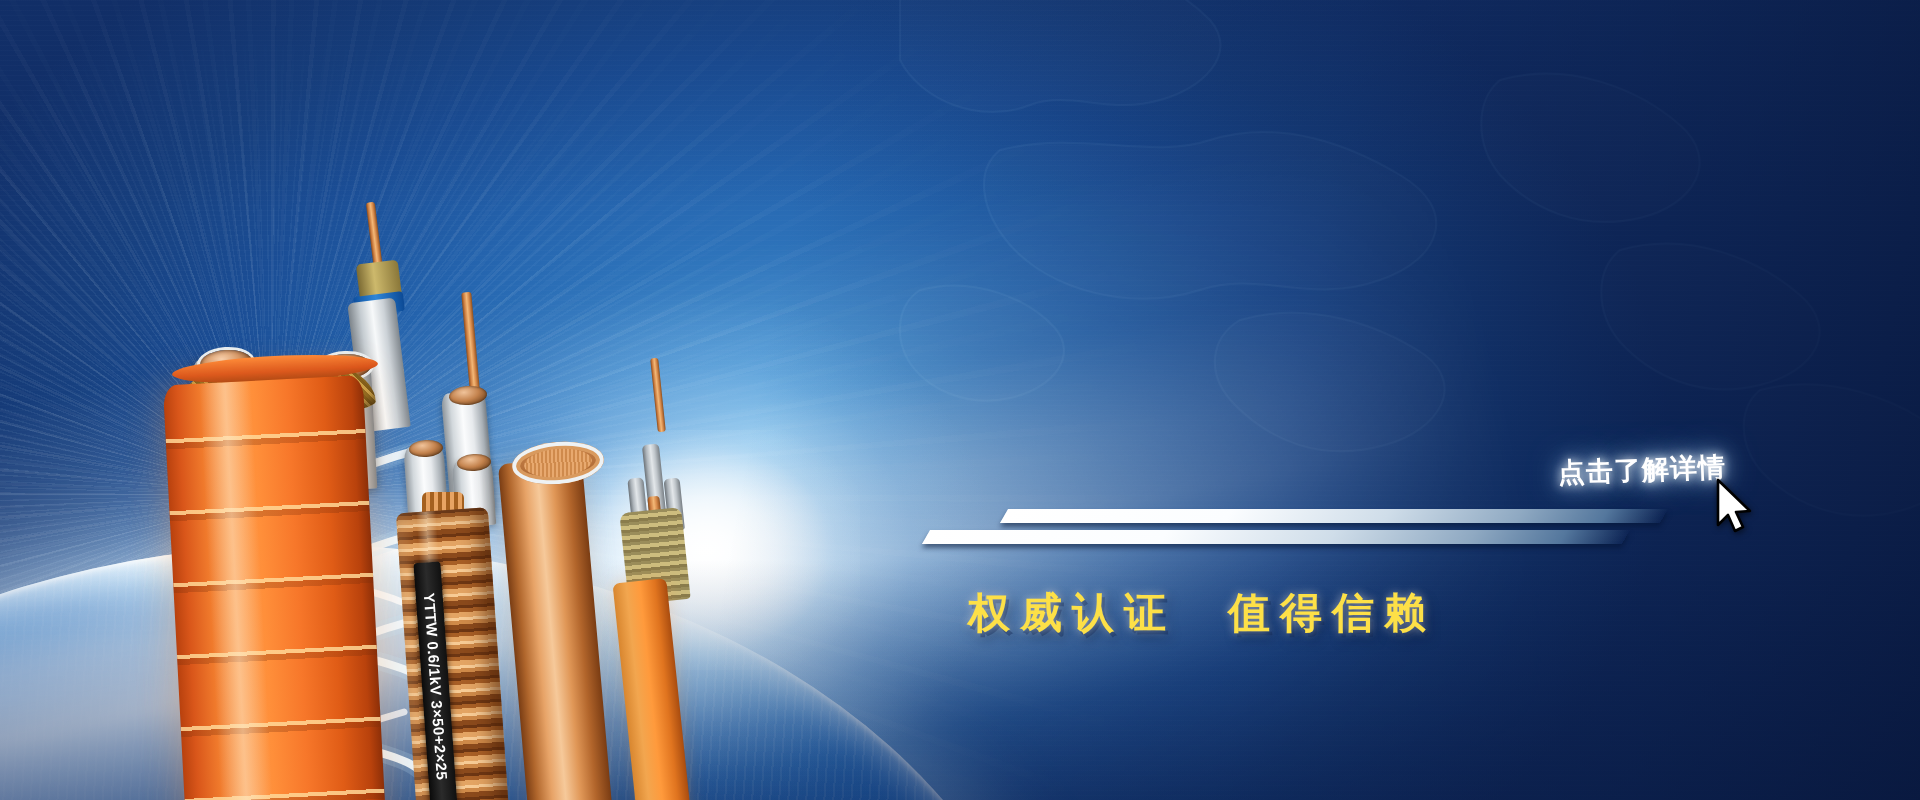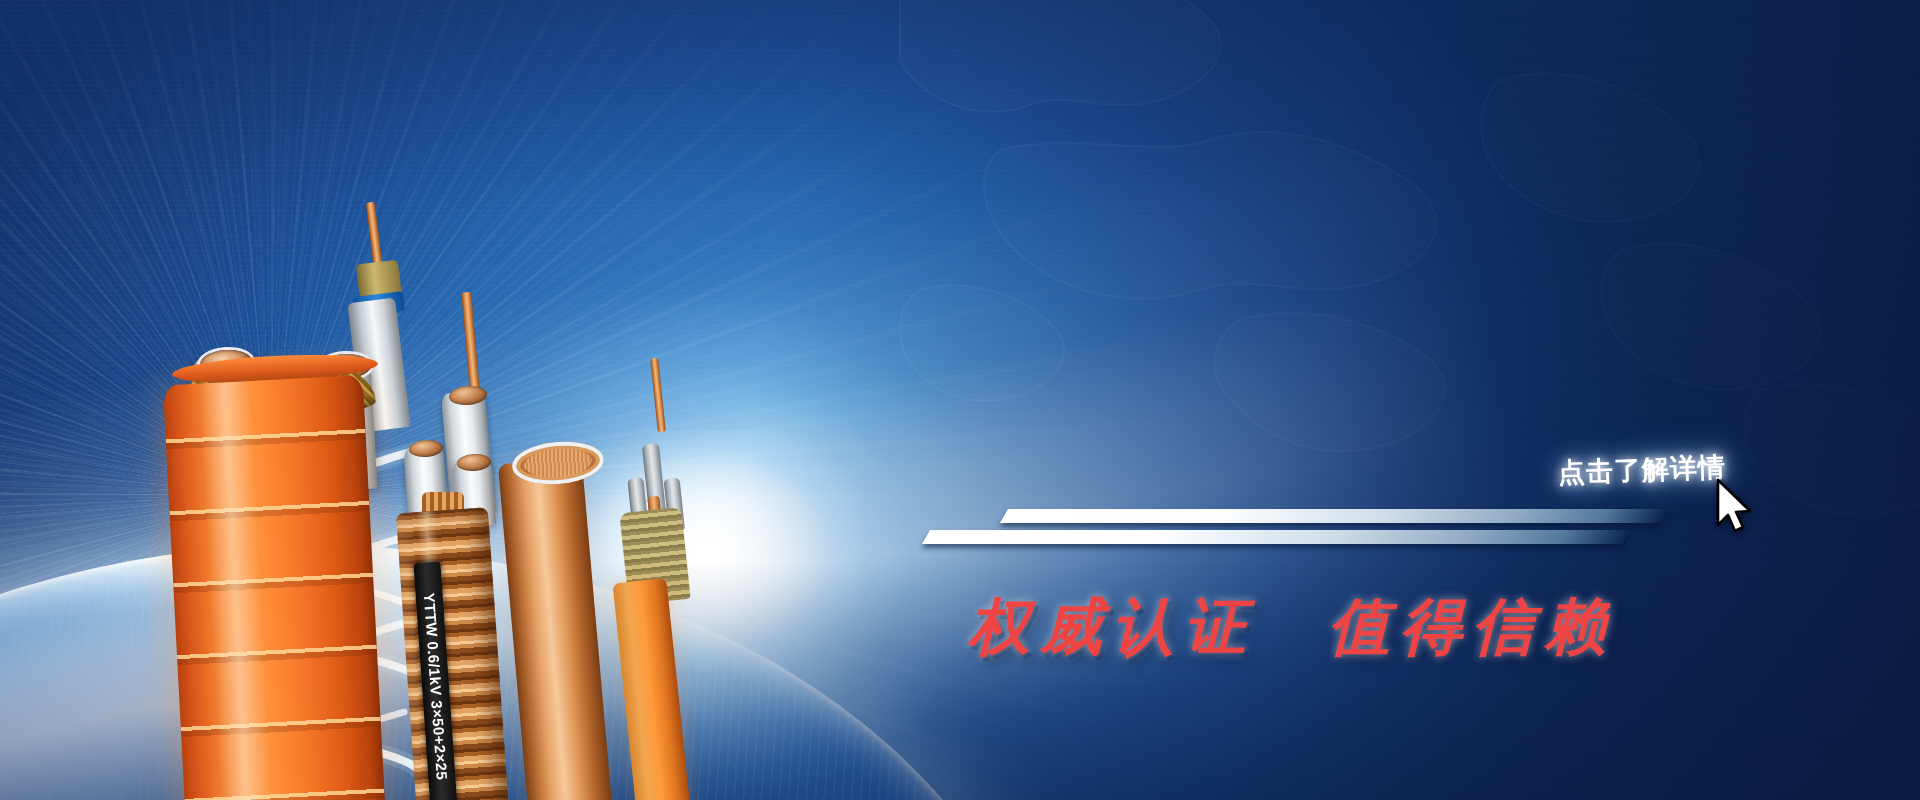--- a/index.html
+++ b/index.html
@@ -376,27 +376,26 @@
     position:absolute; height:14px;
     transform:skewX(-30deg);
     background:linear-gradient(to right,#ffffff 0%,#fbfdff 34%,#cfdde9 58%,#8fa9c2 78%,#54779d 91%,rgba(62,96,134,0) 100%);
     box-shadow:2px 4px 5px rgba(4,20,52,.55);
   }
   .bar.b1 { left:118px; top:4px;  width:660px; }
   .bar.b2 { left:40px;  top:25px; width:700px; }
 
   .slogan {
     position:absolute; left:968px; top:585px;
-    font-size:62px;
+    font-size:42px;
     font-weight:700;
-    color:#ef4444;
+    color:#fde047;
     letter-spacing:10px;
     white-space:nowrap;
     font-family:"Liberation Serif","DejaVu Serif",serif;
-    font-style:italic;
     text-shadow:
       0 0 10px rgba(255,255,255,.55),
       3px 4px 0 rgba(10,32,76,.42),
       4px 6px 12px rgba(4,18,48,.5);
   }
 </style>
 </head>
 <body>
 
 <div class="banner">

